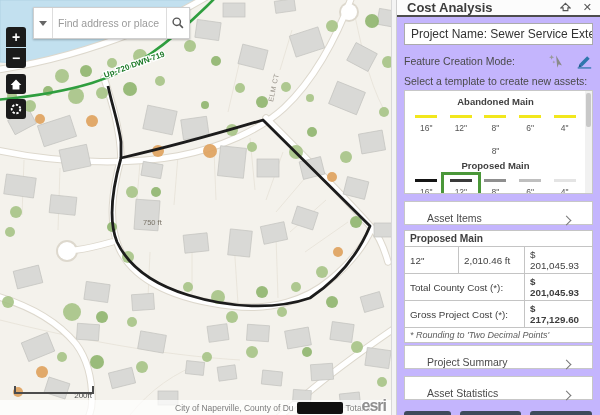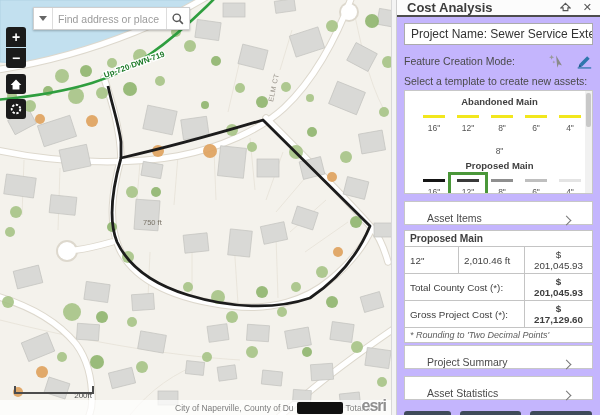--- a/index.html
+++ b/index.html
@@ -12,21 +12,21 @@
 
   .zoombtns { position:absolute; left:6px; top:27px; width:20px; }
   .mapbtn { width:20px; height:20px; background:#1b1b1b; color:#fff; border-radius:3px;
             display:flex; align-items:center; justify-content:center; font-size:14px; font-weight:bold;
             margin-bottom:2px; cursor:pointer; }
   .mapbtn.join-top { border-bottom-left-radius:0; border-bottom-right-radius:0; margin-bottom:1px; }
   .mapbtn.join-bot { border-top-left-radius:0; border-top-right-radius:0; margin-bottom:0; }
   .btn-home { position:absolute; left:6px; top:74px; }
   .btn-locate { position:absolute; left:6px; top:99px; }
 
-  .searchbar { position:absolute; left:33px; top:7px; width:157px; height:23px; background:#fff;
+  .searchbar { position:absolute; left:33px; top:7px; width:157px; height:32px; background:#fff;
                border:1px solid #cfcfcf; display:flex; align-items:stretch; box-shadow:0 1px 2px rgba(0,0,0,.25); }
   .search-dd { width:19px; border-right:1px solid #ddd; display:flex; align-items:center; justify-content:center; cursor:pointer; }
   .caret { width:0; height:0; border-left:4px solid transparent; border-right:4px solid transparent; border-top:5px solid #666; }
   .searchbar input { flex:1; border:none; outline:none; font-size:10.5px; color:#444; padding:0 5px; min-width:0; background:transparent; }
   .searchbar input::placeholder { color:#9b9b9b; }
   .search-go { width:23px; border-left:1px solid #ddd; display:flex; align-items:center; justify-content:center; cursor:pointer; }
 
   .scalebar { position:absolute; left:14px; top:386px; width:80px; height:8px;
               border-left:2px solid #4c4c4c; border-right:2px solid #4c4c4c; border-bottom:2px solid #4c4c4c; }
   .scalebar .sc-label { position:absolute; right:0px; top:-11px; font-size:8px; color:#4c4c4c;margin-top:16px; }
@@ -56,21 +56,21 @@
                  padding:4px 6px; height:22px; line-height:13px; white-space:nowrap; overflow:hidden; }
 
   .fcm-row { display:flex; align-items:center; justify-content:space-between; margin-top:5px; height:22px; }
   .fcm-label { font-size:10.5px; color:#4a4a4a; }
   .fcm-icons { display:flex; gap:9px; align-items:center; }
   .fcm-icons span { cursor:pointer; display:inline-flex; }
 
   .select-label { font-size:10.5px; color:#4a4a4a; margin-top:3px; }
 
   .template-box { position:relative; border:1px solid #c7c7c7; background:#fff; margin-top:3px;
-                  height:104px; overflow:hidden; padding:2px 10px 0 12px; }
+                  height:104px; overflow:hidden; padding:2px 10px 0 4px; }
   .tpl-header { text-align:center; font-size:9.5px; font-weight:bold; color:#3f3f3f; margin:3px 0 4px 0; }
   .tpl-row { display:flex; justify-content:space-around; }
   .tpl-row-center { justify-content:center; }
   .tpl-item { display:flex; flex-direction:column; align-items:center; padding:4px 6px 1px 6px; cursor:pointer; }
   .tpl-swatch { width:22px; height:3px; margin-bottom:5px; }
   .tpl-label { font-size:8.5px; color:#555; }
   .tpl-hl { box-shadow:0 0 0 3px #4a9739; }
   .tpl-scrollbar { position:absolute; right:0; top:0; bottom:0; width:7px; background:#f1f1f1; cursor:pointer; }
   .tpl-thumb { position:absolute; top:2px; left:1px; width:5px; height:34px; background:#c8c8c8; border-radius:2px; }
 
@@ -78,21 +78,21 @@
              justify-content:space-between; padding:0 22px; margin-top:7px; cursor:pointer; }
   .acc-row .acc-label { font-size:10.5px; color:#4a4a4a; }
   .chev { width:7px; height:7px; border-top:1.5px solid #777; border-right:1.5px solid #777;
           transform:rotate(45deg); flex:none; }
 
   table.cost-table { width:100%; border-collapse:collapse; background:#fff; margin-top:5px; }
   .cost-table td { border:1px solid #c4c4c4; font-size:9.8px; color:#3e3e3e; padding:2px 5px; height:14px; }
   .ct-head td { font-weight:bold; font-size:10.2px; }
   .ct-row td:nth-child(1) { width:54px; }
   .ct-row td:nth-child(2) { width:66px; }
-  td.num { text-align:center; }
+  td.num { text-align:left; }
   td.bold { font-weight:bold; }
   .ct-foot td { font-style:italic; font-size:9px; color:#5d5d5d; }
 
   .btn-row { display:flex; justify-content:flex-end; gap:9px; margin-top:11px; padding-right:1px; }
   .btn-row button { background:#3e4a5a; color:#fff; border:none; border-radius:3px; font-size:10.5px;
                     font-family:"Liberation Sans", sans-serif; padding:5px 11px; cursor:pointer; font-weight:bold; }
 </style>
 </head>
 <body>
 

